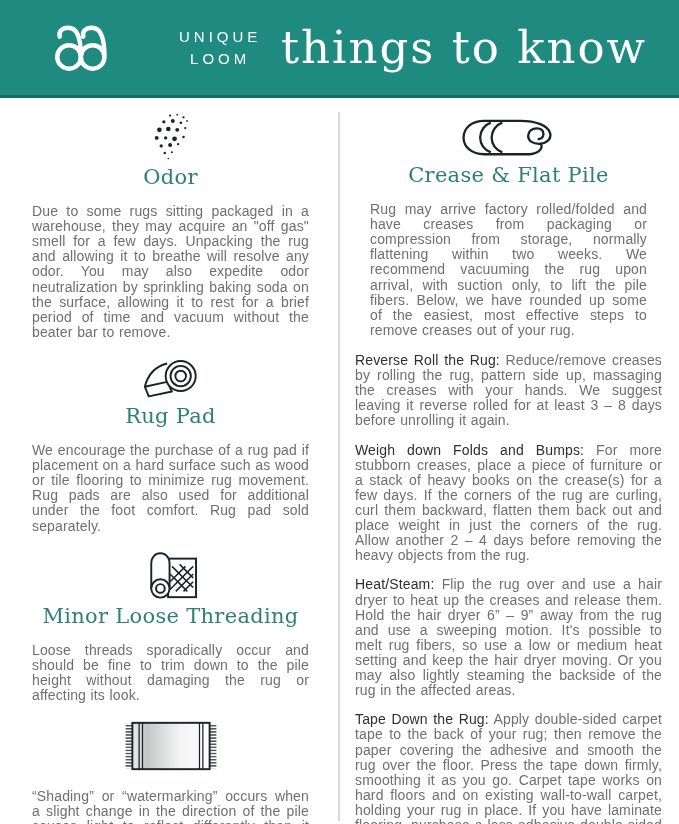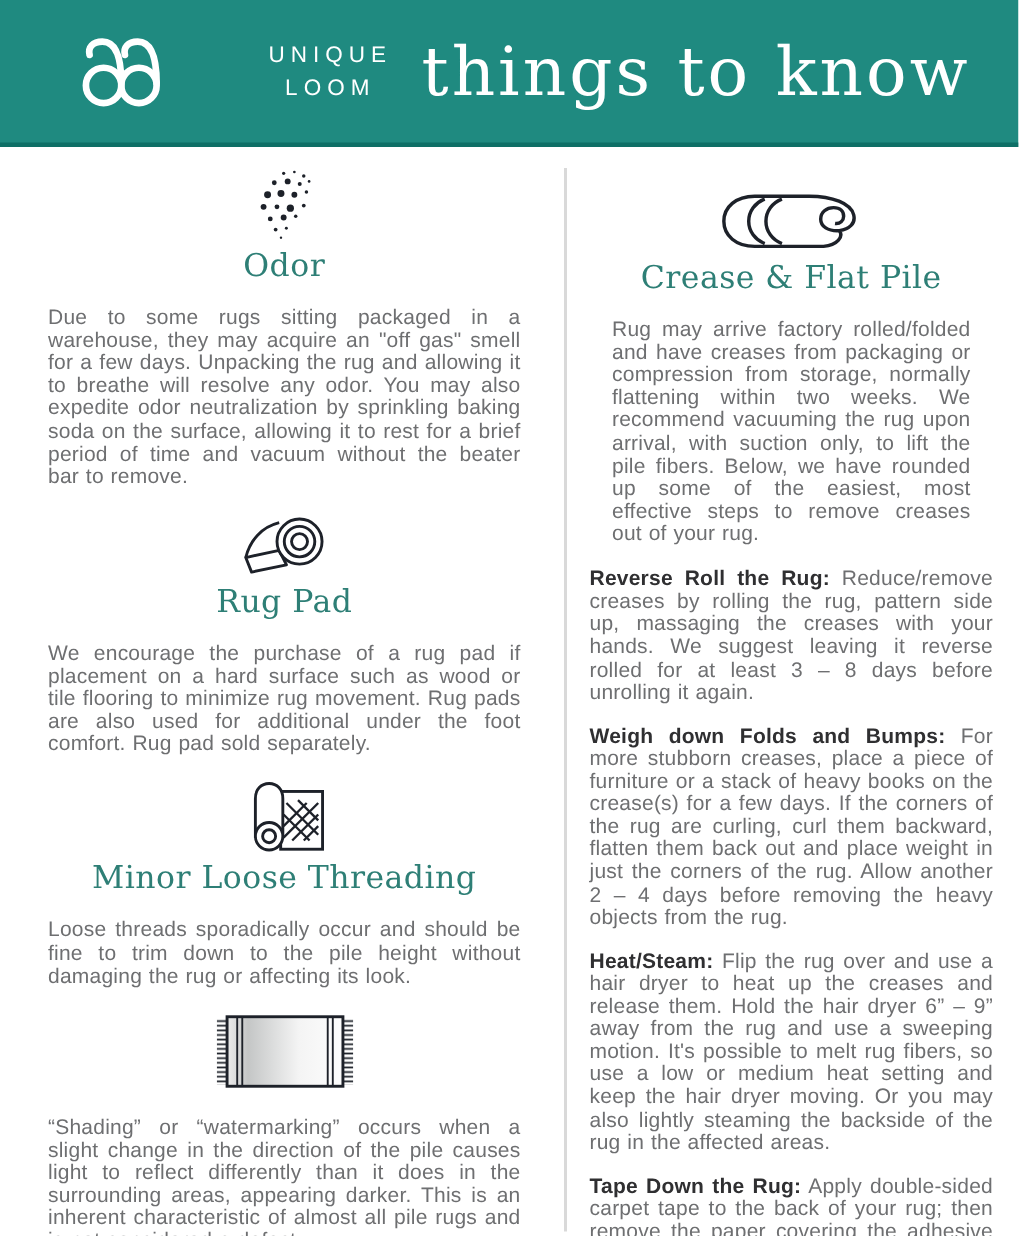--- a/index.html
+++ b/index.html
@@ -19,40 +19,40 @@
     line-height:1.45;text-align:center;font-weight:400;
   }
   .title-wrap{flex:1;text-align:right;padding-right:6px;}
   .page-title{
     font-family:"DejaVu Serif", serif;font-size:45px;color:#ffffff;
     letter-spacing:2px;font-weight:500;white-space:nowrap;
   }
   
   .main{display:flex;height:723px;box-sizing:border-box;}
   .col{box-sizing:border-box;}
-  .col-left{width:376px;padding:14px 14px 0 17px;}
+  .col-left{width:338px;padding:14px 14px 0 17px;}
   .divider{width:2px;background:#D9D9D9;margin-top:14px;}
-  .col-right{flex:1;padding:28px 17px 0 15px;}
+  .col-right{flex:1;padding:18px 17px 0 15px;}
   
   .section{text-align:center;}
   .section + .section{margin-top:13px;}
   .icon-row{display:flex;justify-content:center;align-items:flex-end;margin-bottom:3px;}
   .sec-heading{
     font-family:"DejaVu Serif", serif;color:#2E7F76;font-size:21px;
     font-weight:500;margin:2px 0 5px;letter-spacing:0.3px;
   }
   .sec-body{
     font-size:14px;line-height:1.08;color:#6E6F71;text-align:justify;
     margin:15px;letter-spacing:0.15px;word-spacing:0.5px;
   }
   .tip{
     font-size:14px;line-height:1.08;color:#6E6F71;text-align:justify;
     margin:14px 0 0;letter-spacing:0.15px;word-spacing:0.5px;
   }
-  .tip strong{color:#2F2F31;font-weight:700;}
+  .tip strong{color:#2F2F31;font-weight:400;}
   svg{display:block;}
 </style>
 </head>
 <body>
 
 <div class="header">
   <div class="brand">
     <span>
       <svg width="78" height="54" viewBox="0 0 96 64" fill="none">
         <circle cx="21" cy="43" r="14.5" stroke="#ffffff" stroke-width="5.5"></circle>

